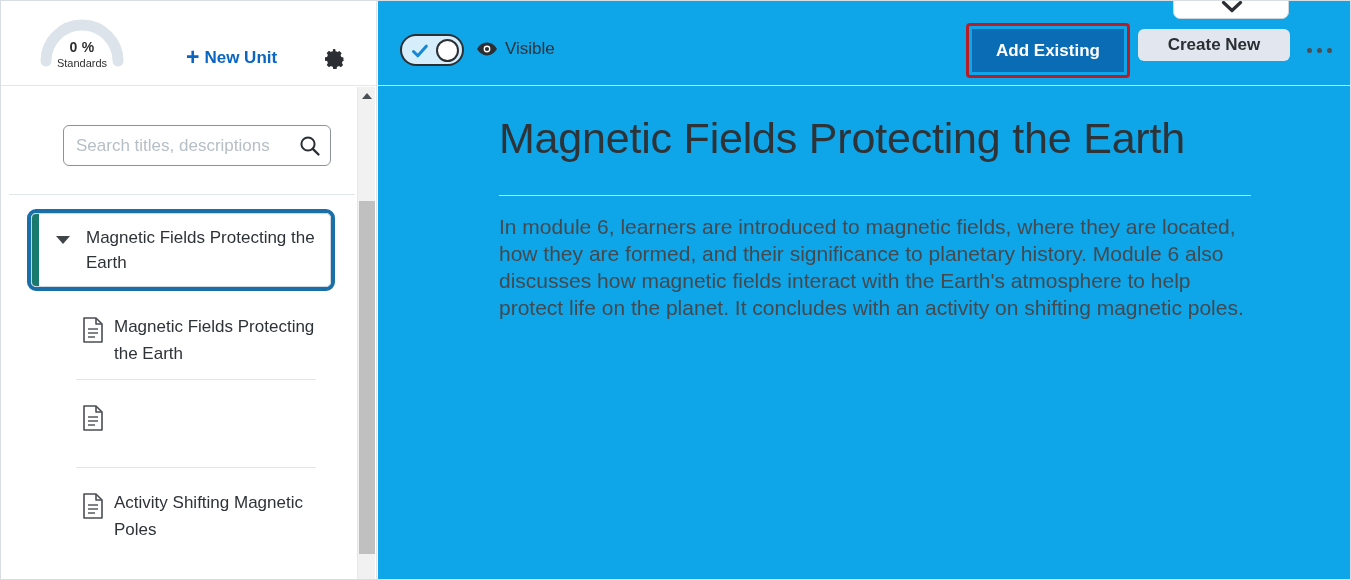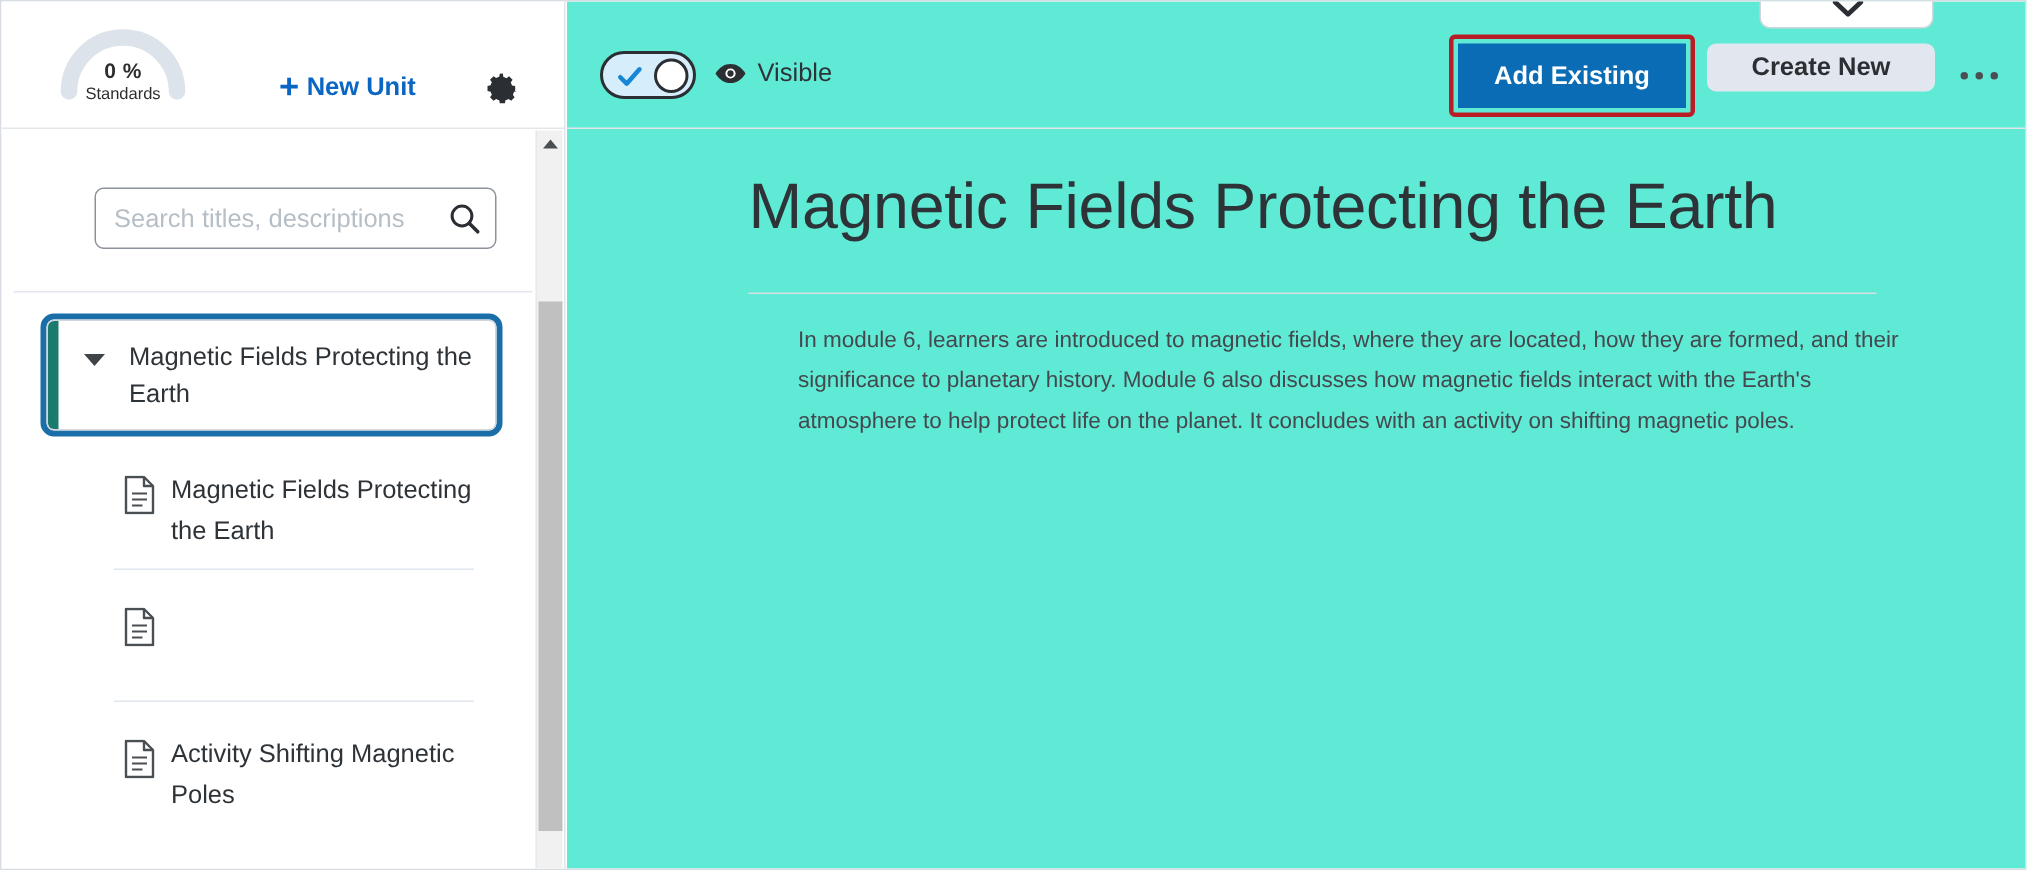--- a/index.html
+++ b/index.html
@@ -198,21 +198,21 @@
     width: 16px; height: 353px;
     background: #c0c0c0;
     cursor: pointer;
   }
 
   
   #main-panel {
     position: absolute;
     left: 377px; top: 0;
     right: 0; bottom: 0;
-    background: #5eead4;
+    background: #0ea5e9;
   }
 
   #main-header {
     position: relative;
     height: 85px;
     border-bottom: 1px solid #e3e7ec;
   }
 
   
   #visibility-toggle {
@@ -332,24 +332,23 @@
   #content-rule {
     position: absolute;
     left: 121px; top: 109px;
     width: 752px; height: 1px;
     background: #dadfe4;
   }
   #content-body {
     position: absolute;
     left: 121px; top: 127px;
     width: 745px;
-    font-size: 15px;
+    font-size: 21px;
     line-height: 27px;
     color: #44494e;
-    margin-left: 33px;
   }
 </style>
 </head>
 <body>
 
 <div id="app">
 
   <div id="left-panel">
 
     <div id="left-header">

